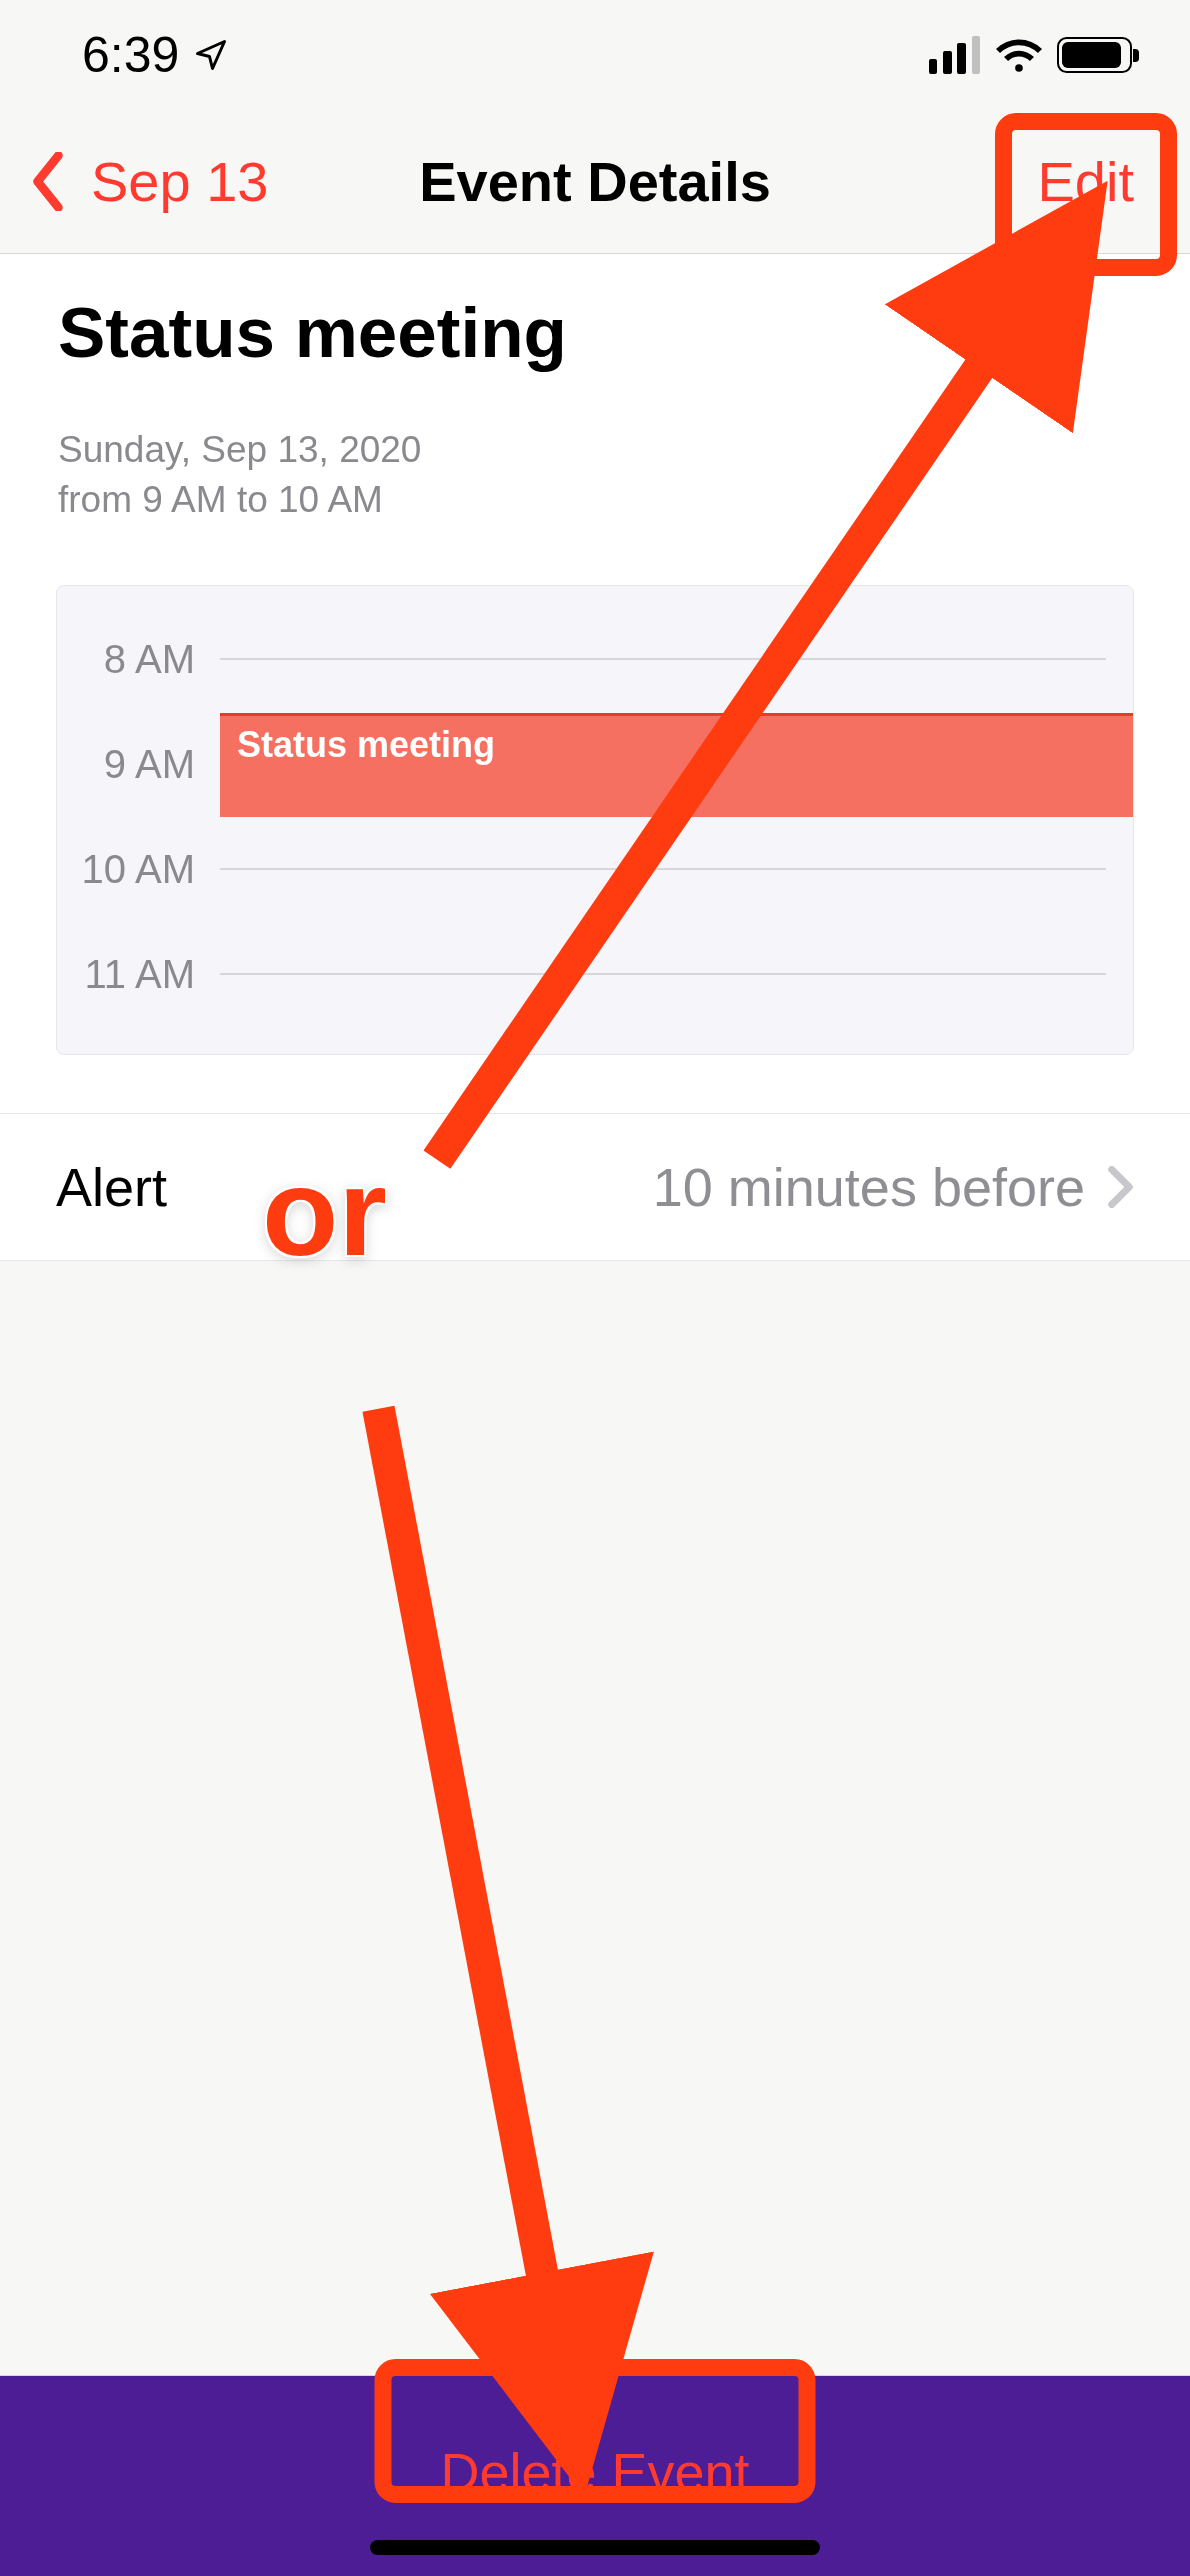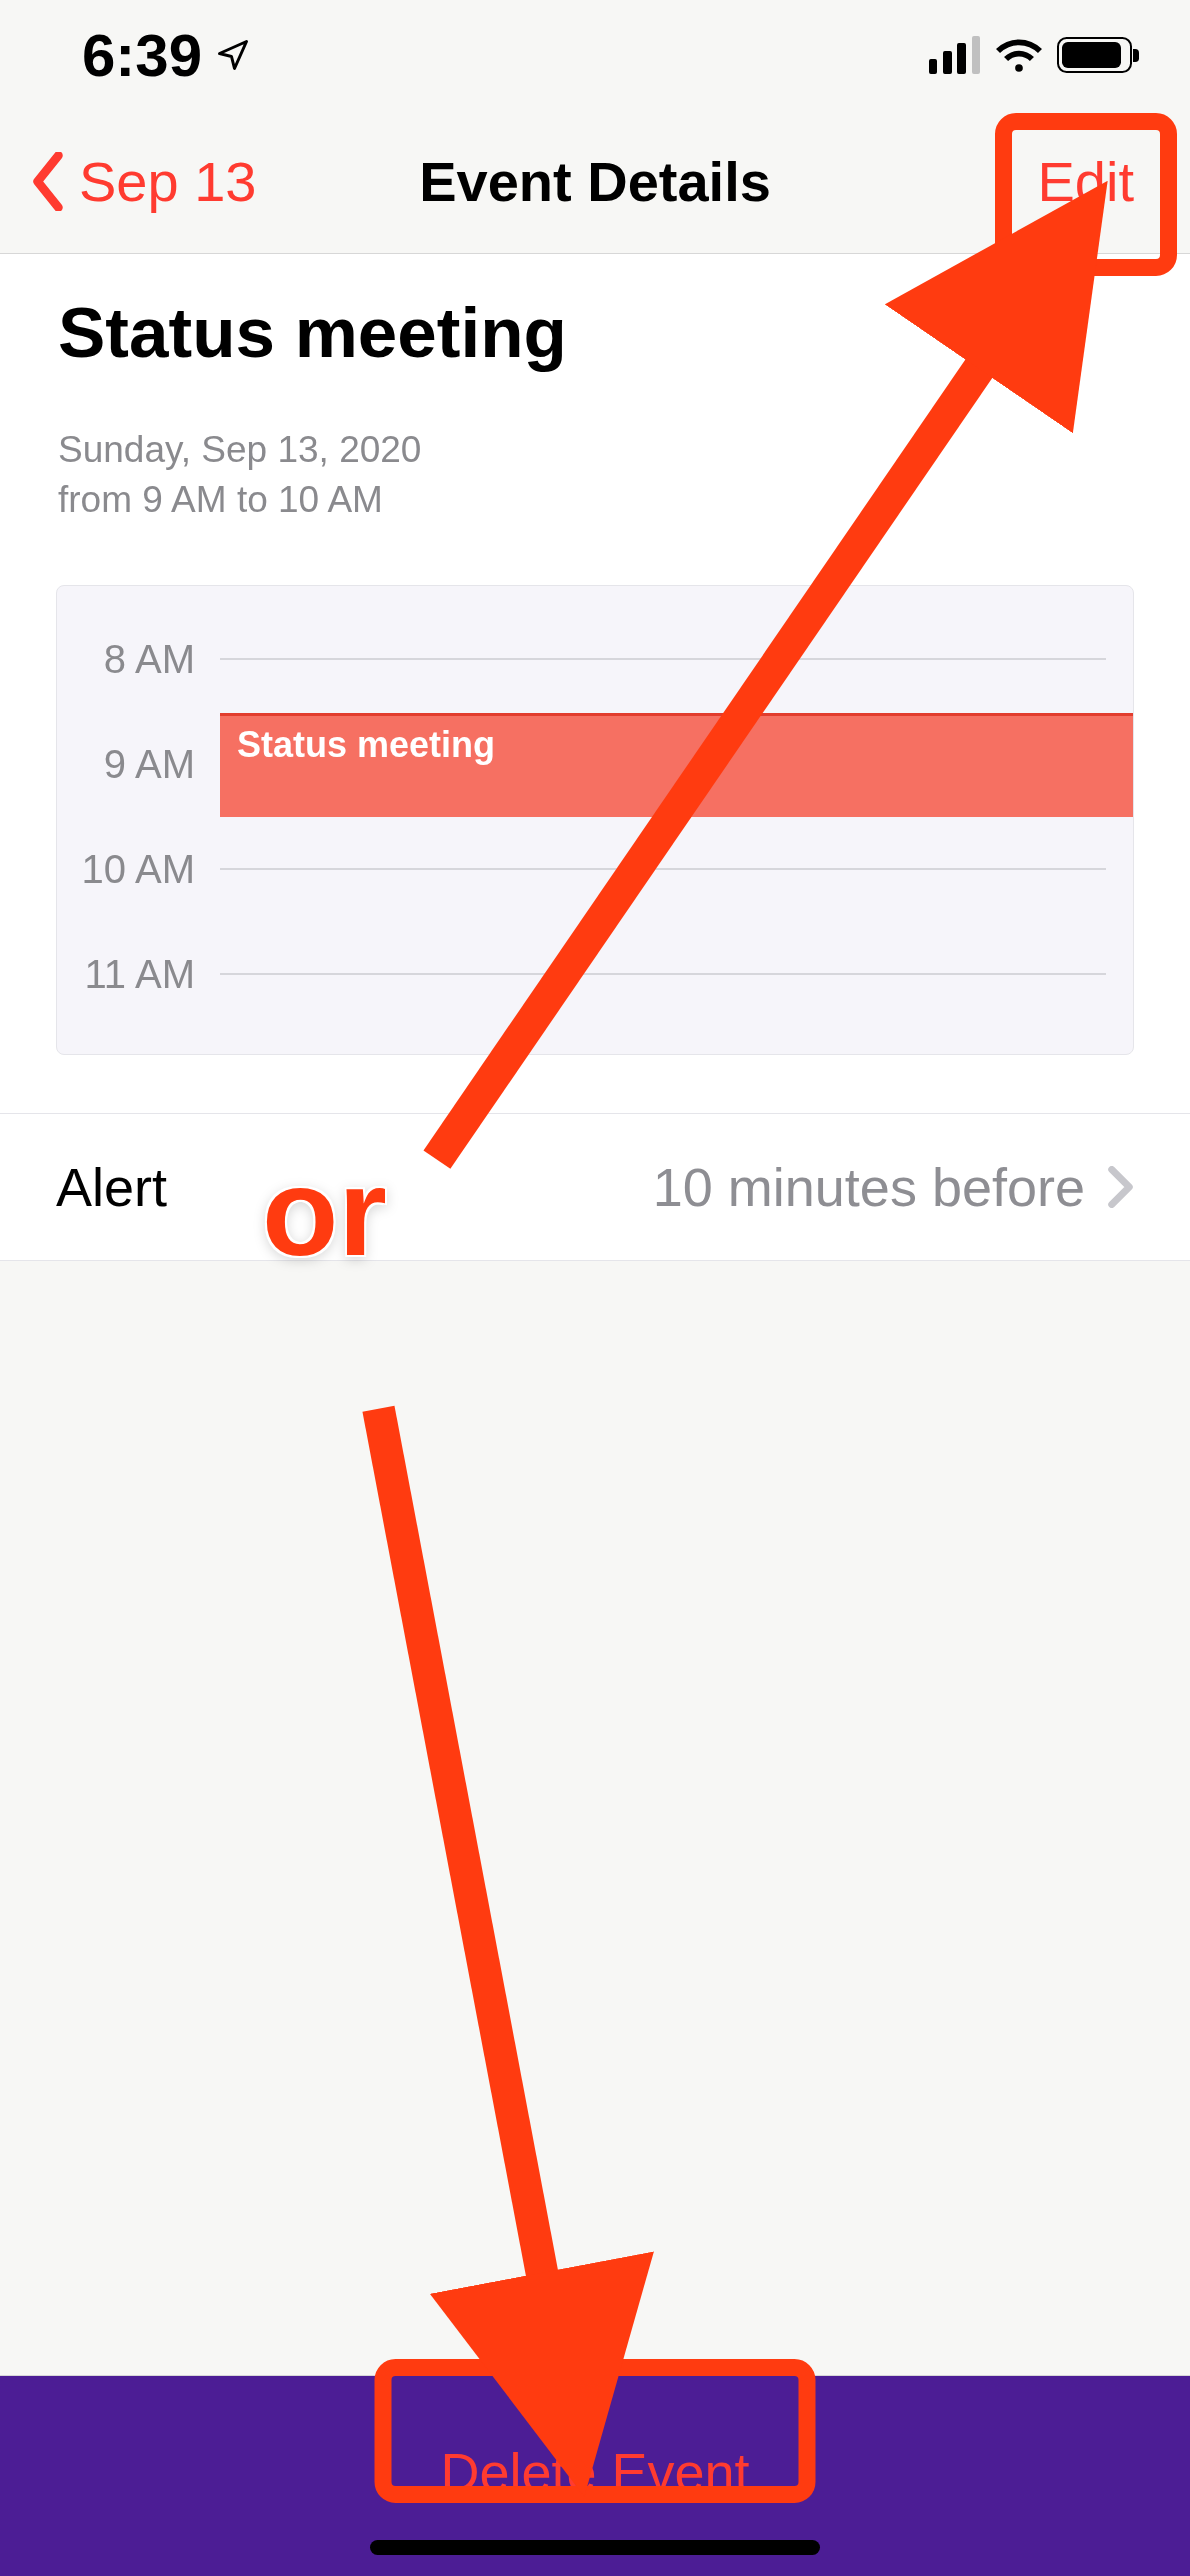--- a/index.html
+++ b/index.html
@@ -1,36 +1,36 @@
 <!DOCTYPE html>
 <html><head>
   <meta charset="utf-8">
   <style>
     *{margin:0;padding:0;box-sizing:border-box;-webkit-font-smoothing:antialiased}
     html,body{width:1190px;height:2576px;background:#f7f7f5;font-family:-apple-system,Helvetica,Arial,sans-serif;overflow:hidden}
 
     
     .status-bar{height:110px;display:flex;align-items:center;justify-content:space-between;padding:0 58px 0 82px}
-    .status-left{display:flex;align-items:center;gap:13.4px;font-size:60px;font-weight:700;color:#000}
+    .status-left{display:flex;align-items:center;gap:13.4px;font-size:50px;font-weight:400;color:#000}
     .loc-arrow{width:36px;height:36px;display:inline-block}
     .status-right{display:flex;align-items:center;gap:15.3px}
     .sig-bars{display:flex;align-items:flex-end;gap:5.8px}
     .sig-bars span{width:8.6px;background:#000;border-radius:1.9px}
     .sig-bars span:nth-child(1){height:15.3px}
     .sig-bars span:nth-child(2){height:23px}
     .sig-bars span:nth-child(3){height:31px}
     .sig-bars span:nth-child(4){height:38px;background:#c0c0c0}
     .wifi-icon{width:46px;height:35px}
     .battery{width:75px;height:36px;border:2.9px solid #000;border-radius:9.6px;position:relative}
     .battery::after{content:'';position:absolute;right:-8.6px;top:9.6px;width:5.8px;height:13.4px;background:#000;border-radius:0 3.8px 3.8px 0}
     .battery-fill{position:absolute;left:2.9px;top:2.9px;bottom:2.9px;width:59px;background:#000;border-radius:5.8px}
 
     
     .nav-bar{height:144px;display:flex;align-items:center;justify-content:space-between;padding:0 29px;border-bottom:1.9px solid #d7d7d7;position:relative}
-    .back-btn{display:flex;align-items:center;gap:12px;color:#ff3b30;font-size:56px;font-weight:400}
+    .back-btn{display:flex;align-items:center;gap:24px;color:#ff3b30;font-size:56px;font-weight:400}
     .chev-left{width:38px;height:59px}
     .nav-title{font-size:56px;font-weight:600;color:#000;position:absolute;left:50%;transform:translateX(-50%)}
     .edit-btn{color:#ff3b30;font-size:56px;font-weight:400;padding:19px 27px}
 
     
     .content{background:#fff;padding-top:38px}
     .event-head{padding:0 58px 48px 58px}
     .ev-title{font-size:71px;font-weight:700;color:#000;margin-bottom:52px}
     .ev-sub{font-size:37px;color:#8a8a8e;line-height:1.35}
 

